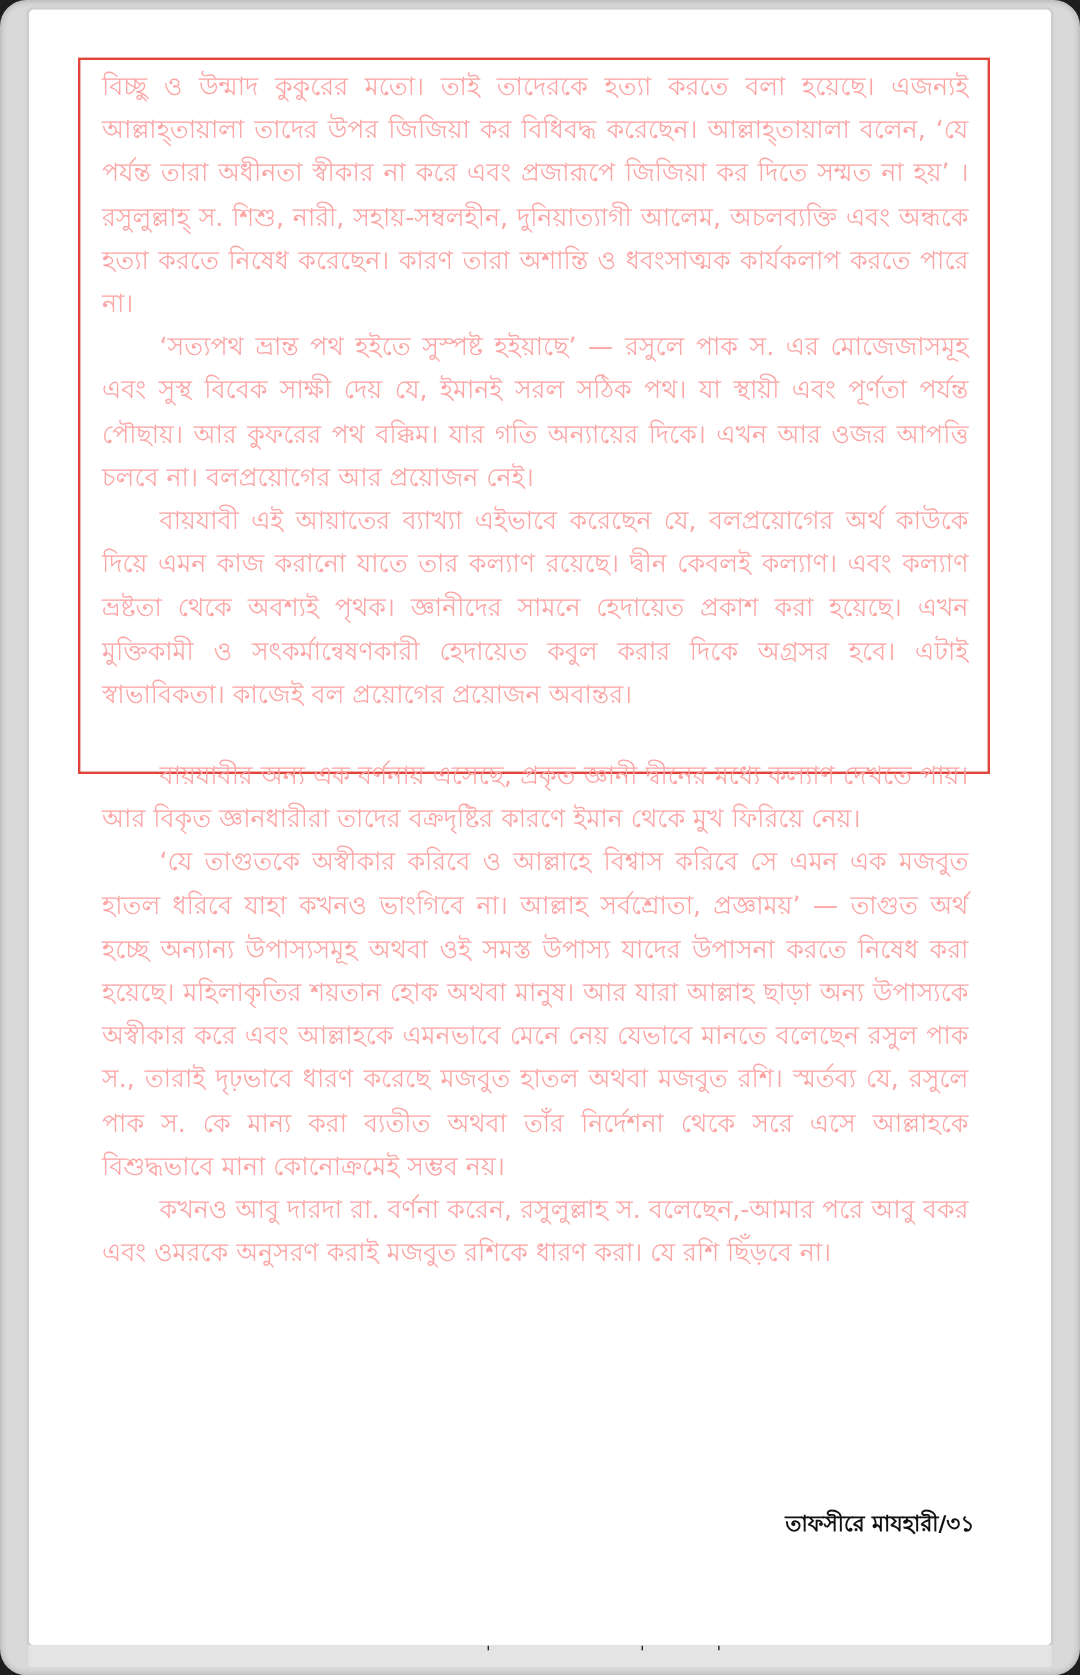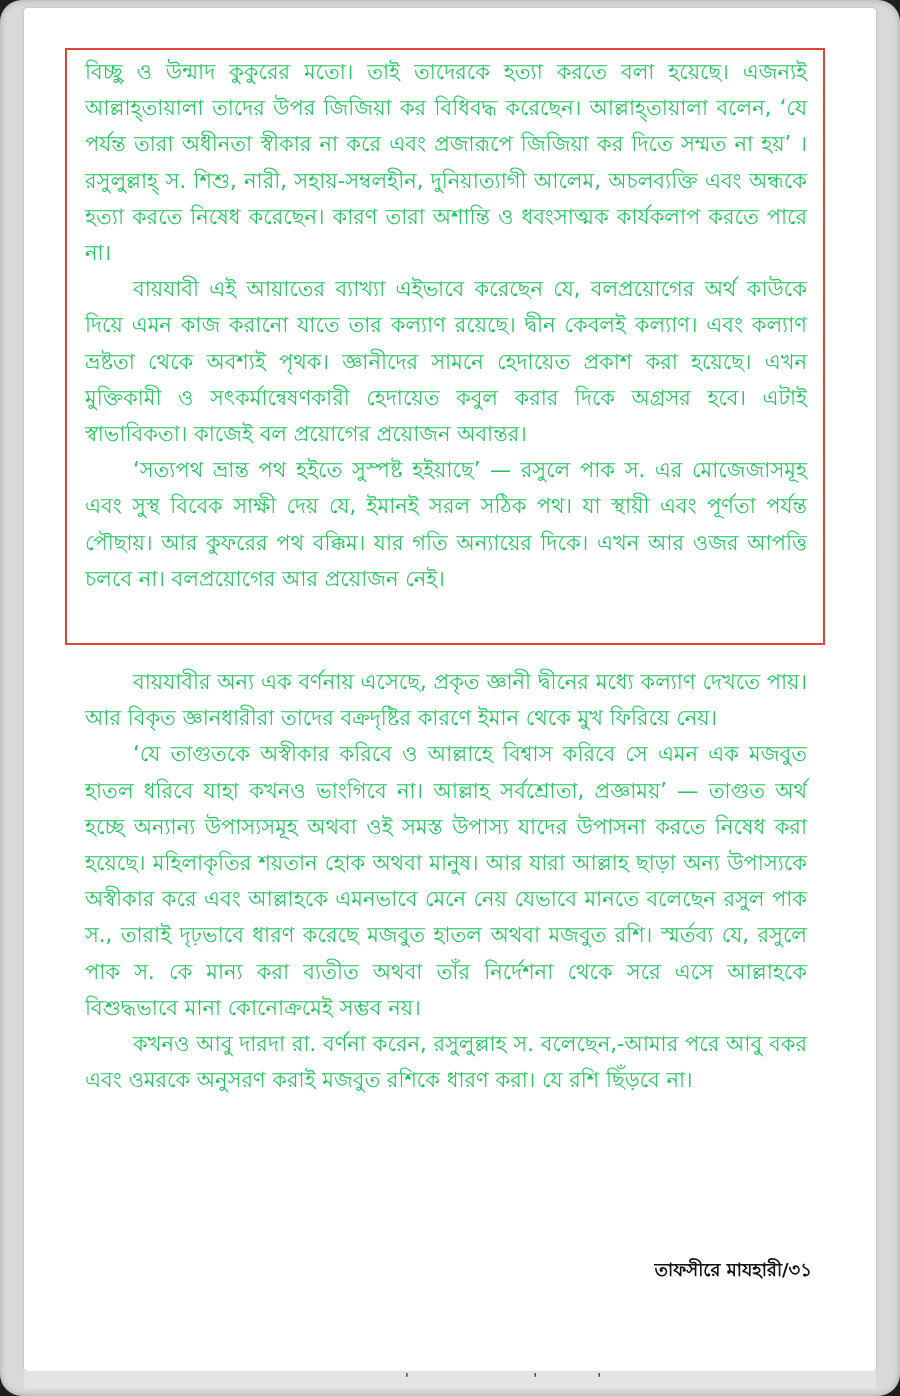--- a/index.html
+++ b/index.html
@@ -33,32 +33,32 @@
     border: 2px solid #e0443a;
     box-sizing: border-box;
   }
   .text {
     position: absolute;
     left: 85px;
     width: 722px;
     font-family: "DejaVu Sans", sans-serif;
     font-size: 21px;
     line-height: 36.2px;
-    color: #22c55e;
+    color: #fca5a5;
     text-align: justify;
     text-align-last: auto;
   }
   .text p {
     margin: 0;
   }
   .text p.indent {
     text-indent: 48px;
   }
   .block1 { top: 54px; }
-  .block2 { top: 664px; }
+  .block2 { top: 628px; }
   .footer {
     position: absolute;
     right: 88px;
     top: 1256px;
     font-family: "DejaVu Sans", sans-serif;
     font-weight: bold;
     font-size: 18px;
     color: #111111;
     margin-left: 27px;
   }
@@ -82,22 +82,22 @@
 <body>
 
 <div class="frame"></div>
 
 <div class="page"></div>
 
 <div class="highlight-box"></div>
 
 <div class="text block1">
   <p>বিচ্ছু ও উন্মাদ কুকুরের মতো। তাই তাদেরকে হত্যা করতে বলা হয়েছে। এজন্যই আল্লাহ্তায়ালা তাদের উপর জিজিয়া কর বিধিবদ্ধ করেছেন। আল্লাহ্তায়ালা বলেন, ‘যে পর্যন্ত তারা অধীনতা স্বীকার না করে এবং প্রজারূপে জিজিয়া কর দিতে সম্মত না হয়’ । রসুলুল্লাহ্ স. শিশু, নারী, সহায়-সম্বলহীন, দুনিয়াত্যাগী আলেম, অচলব্যক্তি এবং অন্ধকে হত্যা করতে নিষেধ করেছেন। কারণ তারা অশান্তি ও ধবংসাত্মক কার্যকলাপ করতে পারে না।</p>
+  <p class="indent">‘সত্যপথ ভ্রান্ত পথ হইতে সুস্পষ্ট হইয়াছে’ — রসুলে পাক স. এর মোজেজাসমূহ এবং সুস্থ বিবেক সাক্ষী দেয় যে, ইমানই সরল সঠিক পথ। যা স্থায়ী এবং পূর্ণতা পর্যন্ত পৌছায়। আর কুফরের পথ বক্কিম। যার গতি অন্যায়ের দিকে। এখন আর ওজর আপত্তি চলবে না। বলপ্রয়োগের আর প্রয়োজন নেই।</p>
   <p class="indent">বায়যাবী এই আয়াতের ব্যাখ্যা এইভাবে করেছেন যে, বলপ্রয়োগের অর্থ কাউকে দিয়ে এমন কাজ করানো যাতে তার কল্যাণ রয়েছে। দ্বীন কেবলই কল্যাণ। এবং কল্যাণ ভ্রষ্টতা থেকে অবশ্যই পৃথক। জ্ঞানীদের সামনে হেদায়েত প্রকাশ করা হয়েছে। এখন মুক্তিকামী ও সৎকর্মান্বেষণকারী হেদায়েত কবুল করার দিকে অগ্রসর হবে। এটাই স্বাভাবিকতা। কাজেই বল প্রয়োগের প্রয়োজন অবান্তর।</p>
-  <p class="indent">‘সত্যপথ ভ্রান্ত পথ হইতে সুস্পষ্ট হইয়াছে’ — রসুলে পাক স. এর মোজেজাসমূহ এবং সুস্থ বিবেক সাক্ষী দেয় যে, ইমানই সরল সঠিক পথ। যা স্থায়ী এবং পূর্ণতা পর্যন্ত পৌছায়। আর কুফরের পথ বক্কিম। যার গতি অন্যায়ের দিকে। এখন আর ওজর আপত্তি চলবে না। বলপ্রয়োগের আর প্রয়োজন নেই।</p>
 </div>
 
 <div class="text block2">
   <p class="indent">বায়যাবীর অন্য এক বর্ণনায় এসেছে, প্রকৃত জ্ঞানী দ্বীনের মধ্যে কল্যাণ দেখতে পায়। আর বিকৃত জ্ঞানধারীরা তাদের বক্রদৃষ্টির কারণে ইমান থেকে মুখ ফিরিয়ে নেয়।</p>
   <p class="indent">‘যে তাগুতকে অস্বীকার করিবে ও আল্লাহে বিশ্বাস করিবে সে এমন এক মজবুত হাতল ধরিবে যাহা কখনও ভাংগিবে না। আল্লাহ সর্বশ্রোতা, প্রজ্ঞাময়’ — তাগুত অর্থ হচ্ছে অন্যান্য উপাস্যসমূহ অথবা ওই সমস্ত উপাস্য যাদের উপাসনা করতে নিষেধ করা হয়েছে। মহিলাকৃতির শয়তান হোক অথবা মানুষ। আর যারা আল্লাহ ছাড়া অন্য উপাস্যকে অস্বীকার করে এবং আল্লাহকে এমনভাবে মেনে নেয় যেভাবে মানতে বলেছেন রসুল পাক স., তারাই দৃঢ়ভাবে ধারণ করেছে মজবুত হাতল অথবা মজবুত রশি। স্মর্তব্য যে, রসুলে পাক স. কে মান্য করা ব্যতীত অথবা তাঁর নির্দেশনা থেকে সরে এসে আল্লাহকে বিশুদ্ধভাবে মানা কোনোক্রমেই সম্ভব নয়।</p>
   <p class="indent">কখনও আবু দারদা রা. বর্ণনা করেন, রসুলুল্লাহ স. বলেছেন,-আমার পরে আবু বকর এবং ওমরকে অনুসরণ করাই মজবুত রশিকে ধারণ করা। যে রশি ছিঁড়বে না।</p>
 </div>
 
 <div class="footer">তাফসীরে মাযহারী/৩১</div>
 

